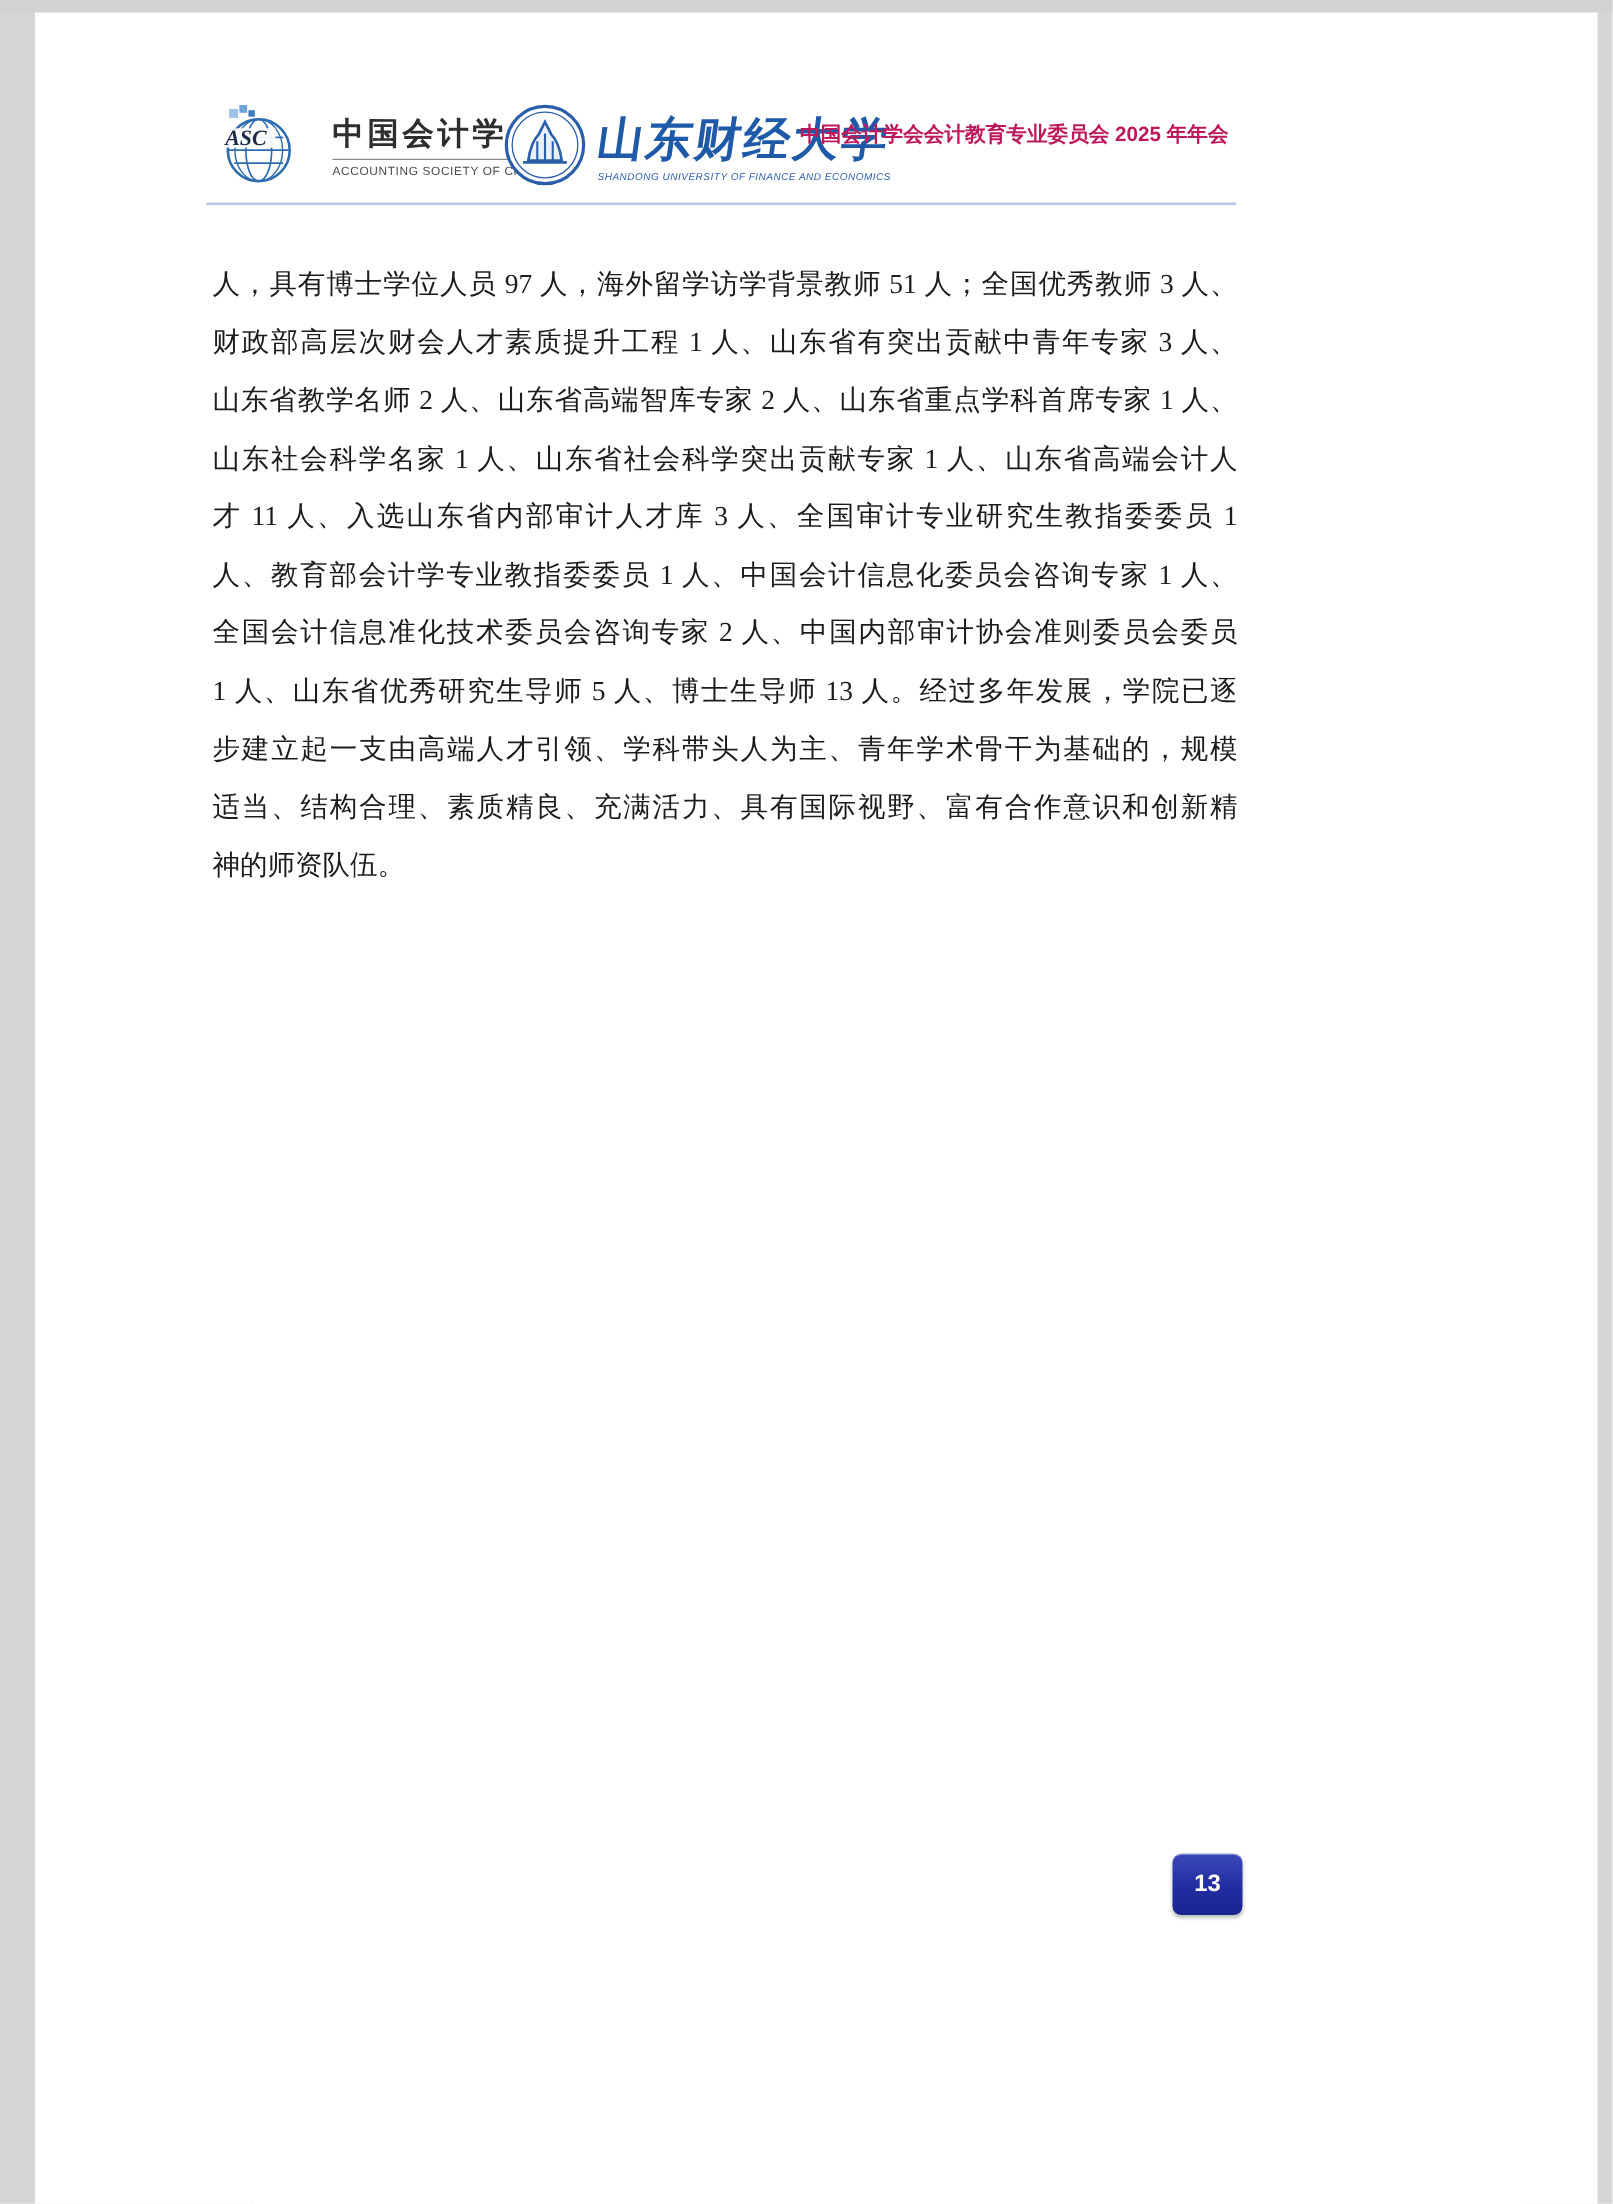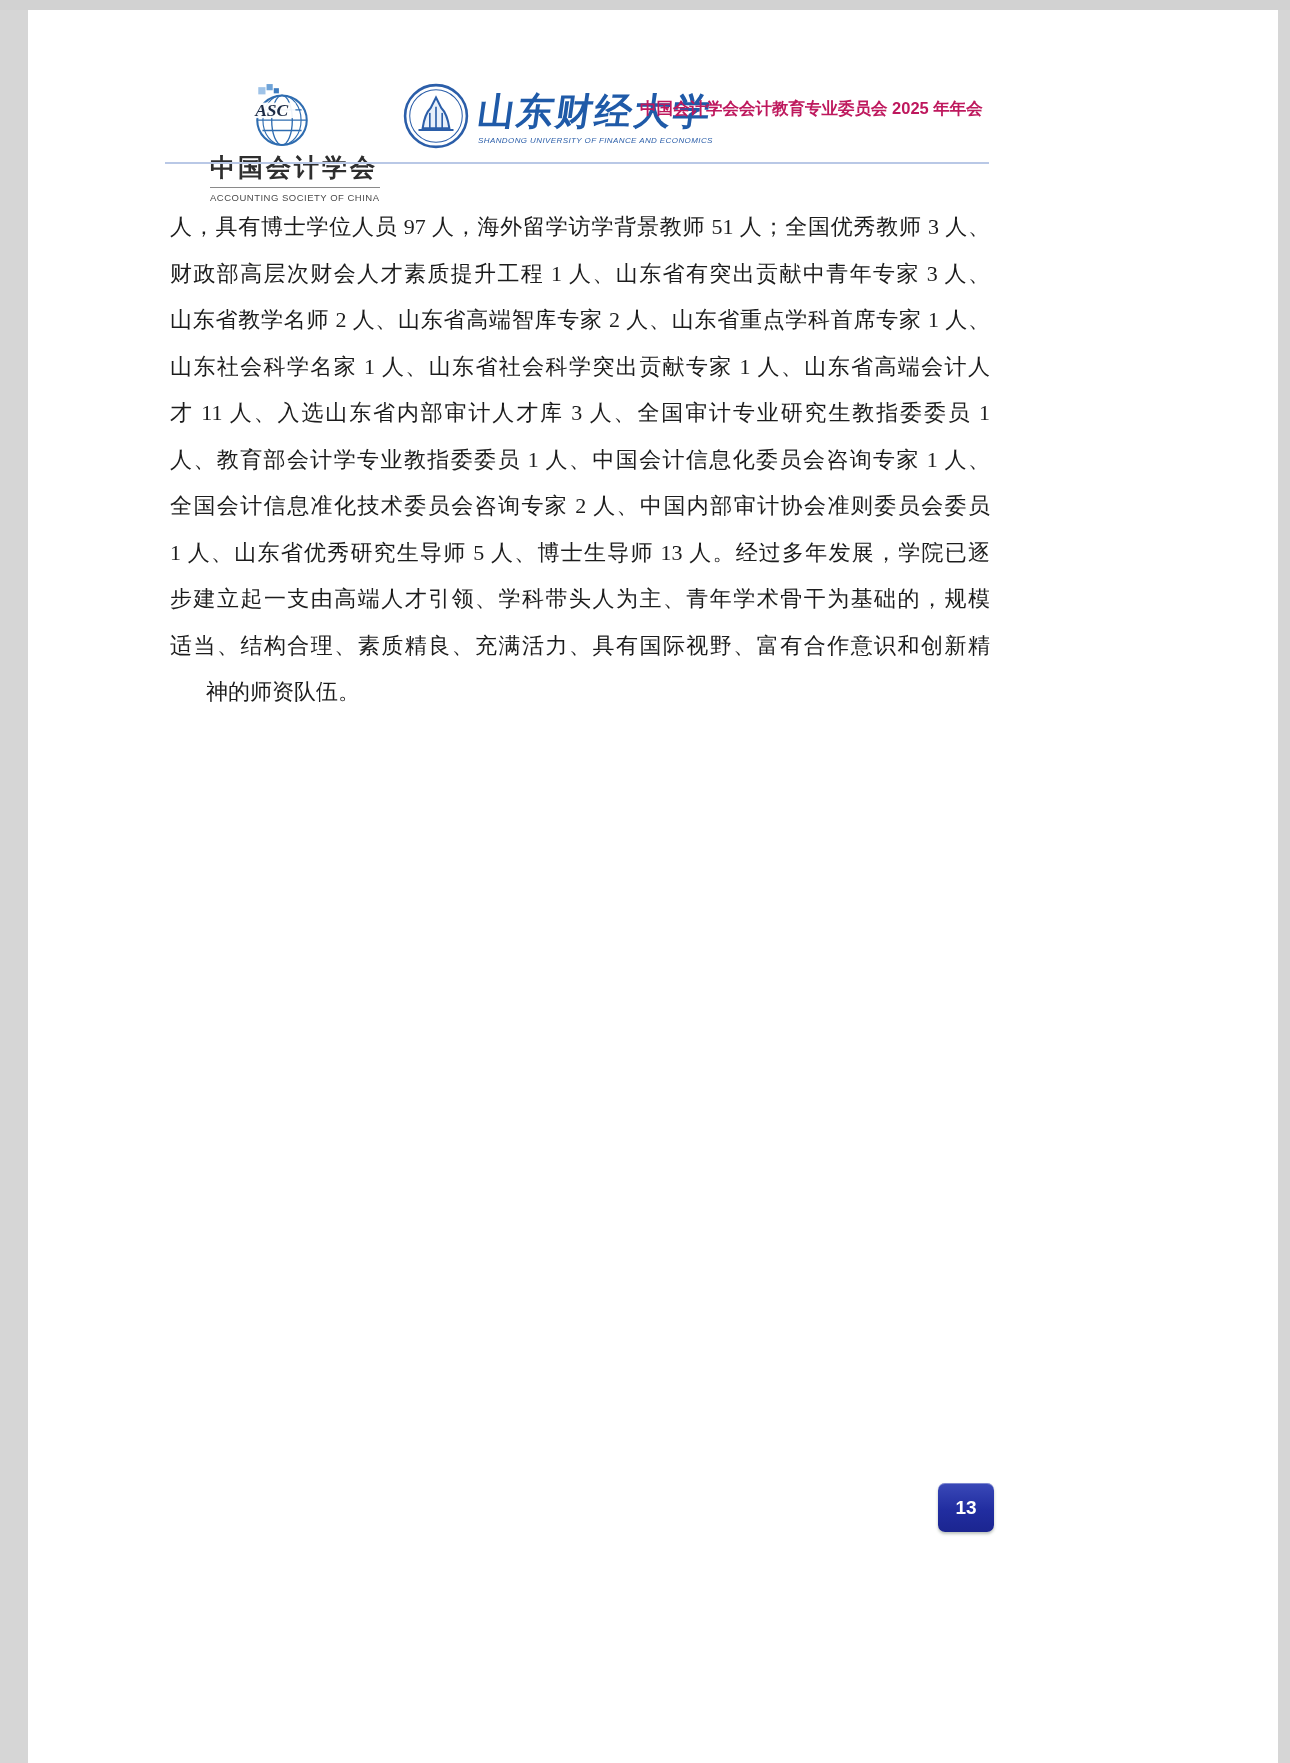--- a/index.html
+++ b/index.html
@@ -9,21 +9,21 @@
     font-family:"Liberation Serif","DejaVu Serif",serif;
     position:relative;overflow:hidden;
   }
   .photo-edge-top{position:absolute;left:0;top:0;width:1290px;height:10px;background:#d2d2d2;}
   .page{
     position:absolute;left:28px;top:10px;right:12px;bottom:0;
     background:#ffffff;
   }
   
   .header{position:absolute;left:142px;top:72px;width:822px;height:80px;}
-  .logo-group{position:absolute;left:14px;top:0;display:flex;align-items:center;flex-direction:column;}
+  .logo-group{position:absolute;left:4px;top:0;display:flex;align-items:center;}
   .asc-logo{width:66px;height:66px;flex:0 0 auto;}
   .asc-text{margin-left:26px;}
   .asc-name{
     font-family:"Liberation Sans","DejaVu Sans",sans-serif;
     font-weight:bold;font-size:25px;color:#2e2e2e;letter-spacing:3px;line-height:30px;
   }
   .asc-sub{
     font-family:"Liberation Sans","DejaVu Sans",sans-serif;
     font-size:9.5px;color:#4a4a4a;letter-spacing:0.5px;margin-top:5px;
     border-top:1px solid #8a8a8a;padding-top:4px;
@@ -50,21 +50,21 @@
     position:absolute;left:137px;top:152px;width:824px;height:2px;
     background:#b9c8e6;
   }
   
   .doc-body{position:absolute;left:142px;top:194px;width:820px;}
   .bodyline{
     font-size:22px;color:#1c1c1c;height:46.5px;line-height:46.5px;
     text-align:justify;text-align-last:justify;
     white-space:normal;overflow:hidden;
   }
-  .bodyline.last{text-align-last:left;margin-left:36px;}
+  .bodyline.last{text-align-last:left;}
   
   .page-badge{
     position:absolute;left:910px;top:1473px;width:56px;height:49px;
     background:linear-gradient(180deg,#3a49b8 0%,#212da0 55%,#1b2590 100%);
     border-radius:7px;
     box-shadow:0 2px 3px rgba(60,80,60,0.35), inset 0 1px 0 rgba(255,255,255,0.35);
     display:flex;align-items:center;justify-content:center;
     color:#ffffff;font-family:"Liberation Sans","DejaVu Sans",sans-serif;
     font-weight:bold;font-size:19px;
   }

